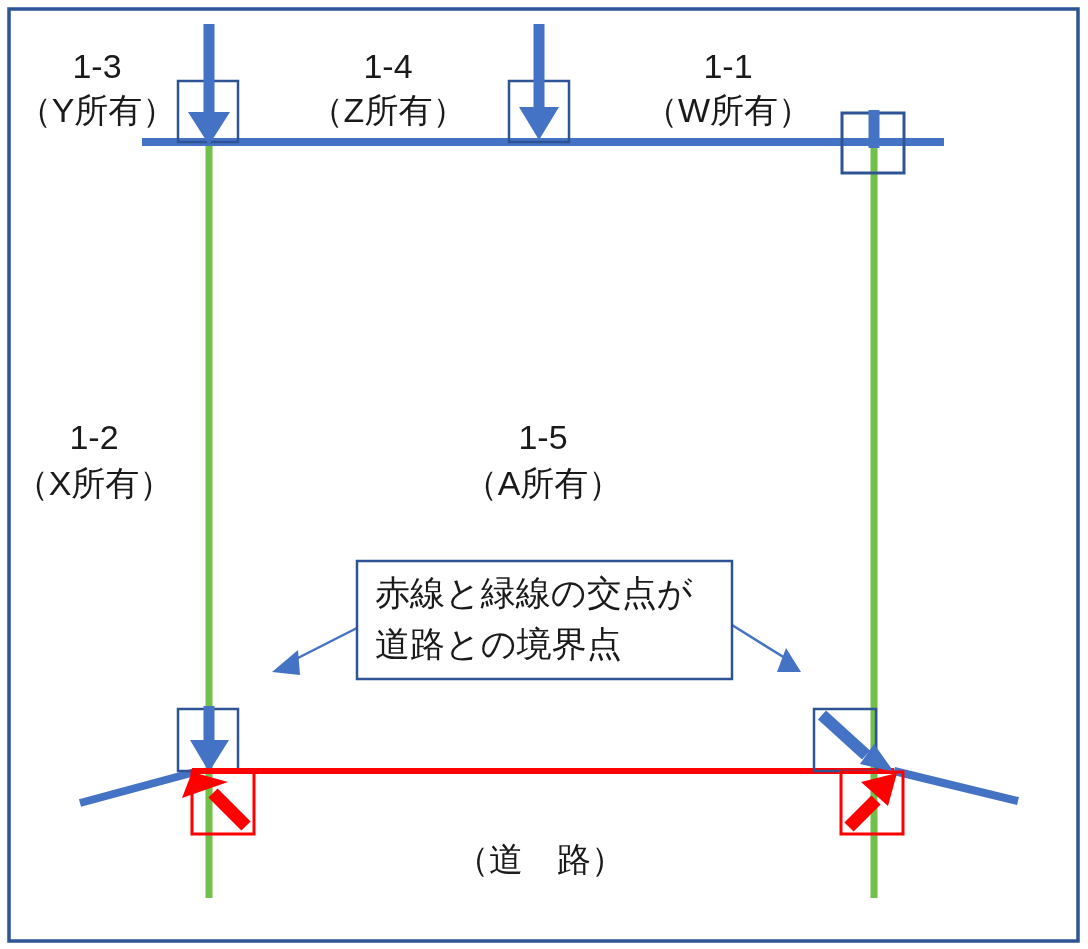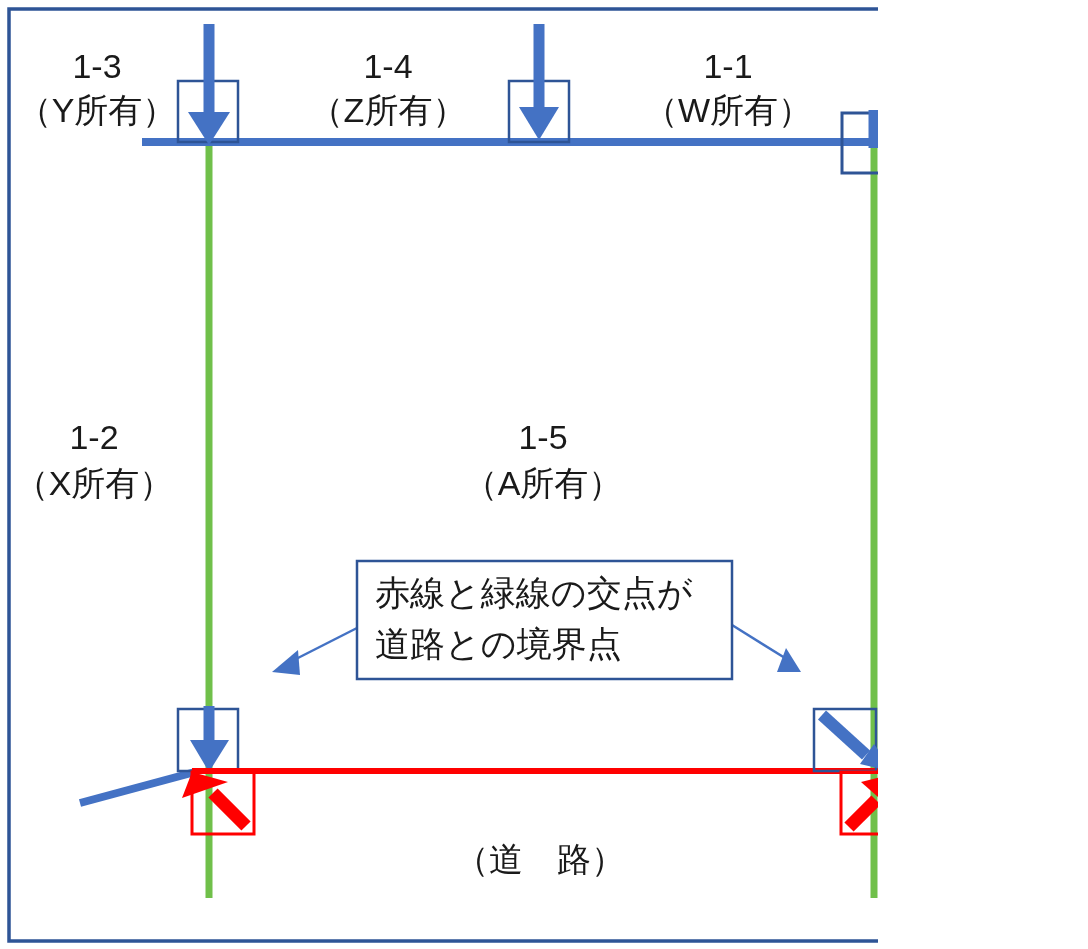--- a/index.html
+++ b/index.html
@@ -5,21 +5,21 @@
   html, body {
     margin: 0;
     padding: 0;
     background: #ffffff;
   }
   body {
     font-family: "Liberation Sans", "DejaVu Sans", sans-serif;
   }
   #canvas-wrap {
     position: relative;
-    width: 878px;
+    width: 1088px;
     height: 949px;
     background: #ffffff;
     overflow: hidden;
   }
   svg#diagram {
     display: block;
     width: 1088px;
     height: 949px;
   }
   .parcel-label {

